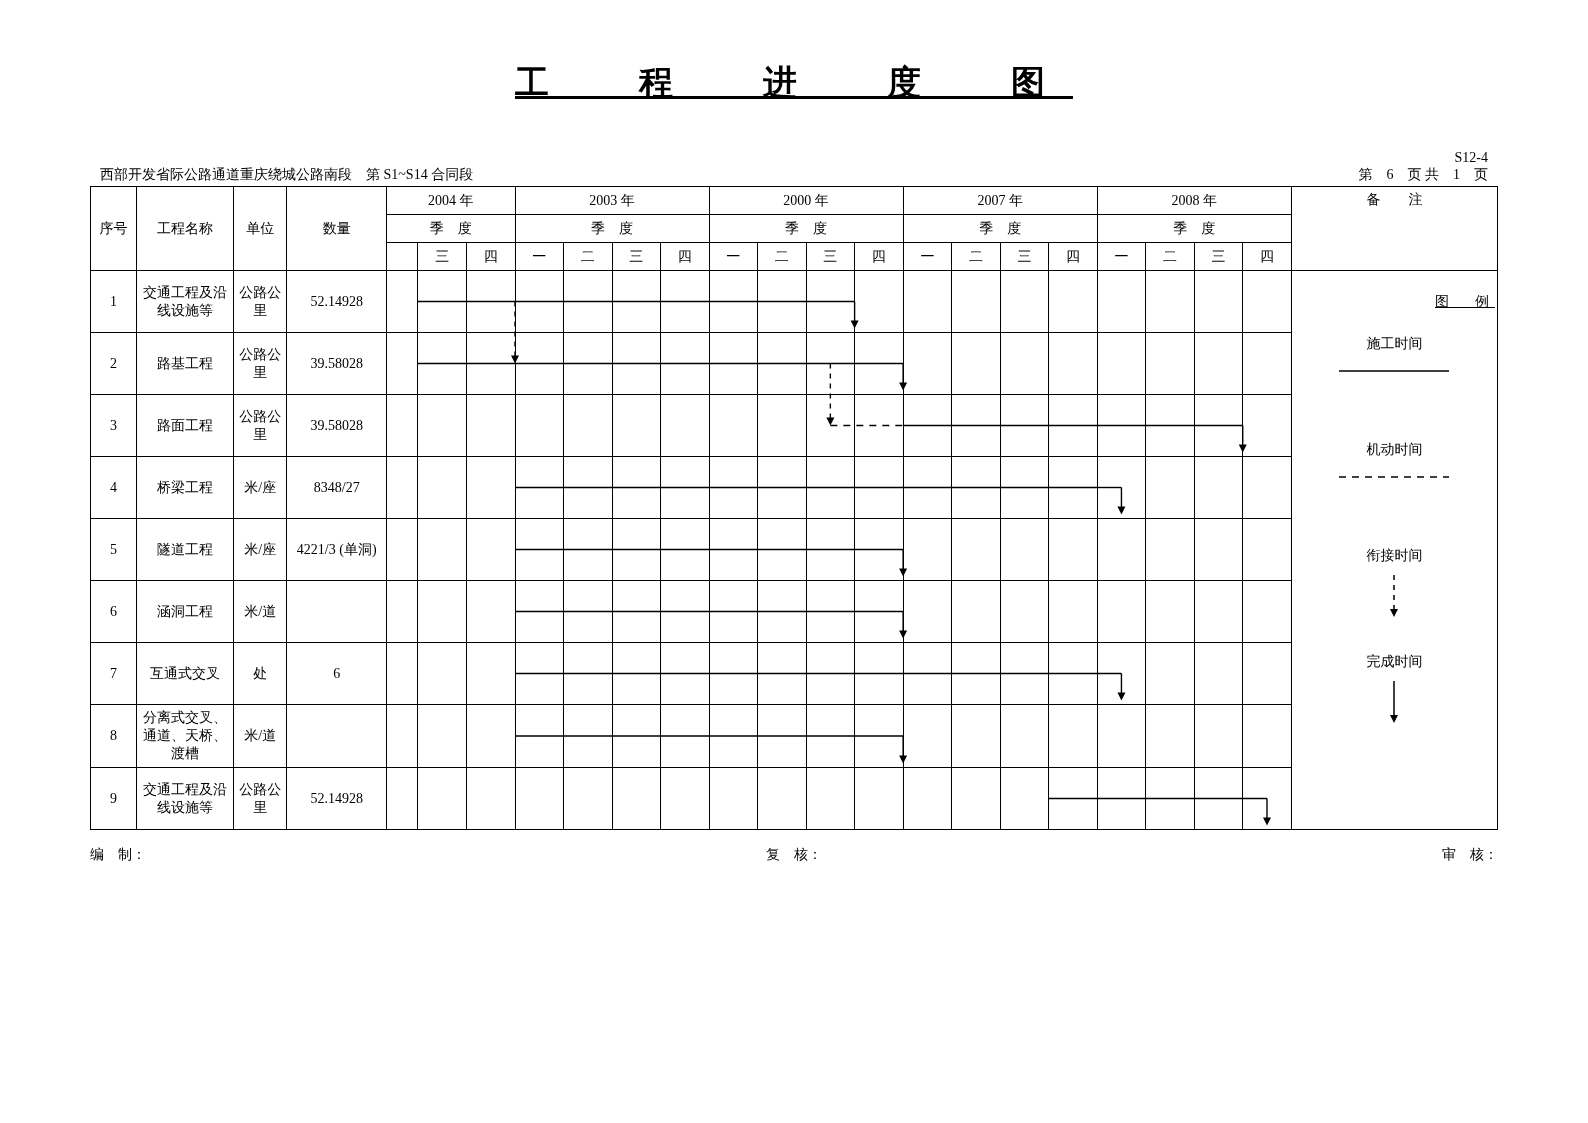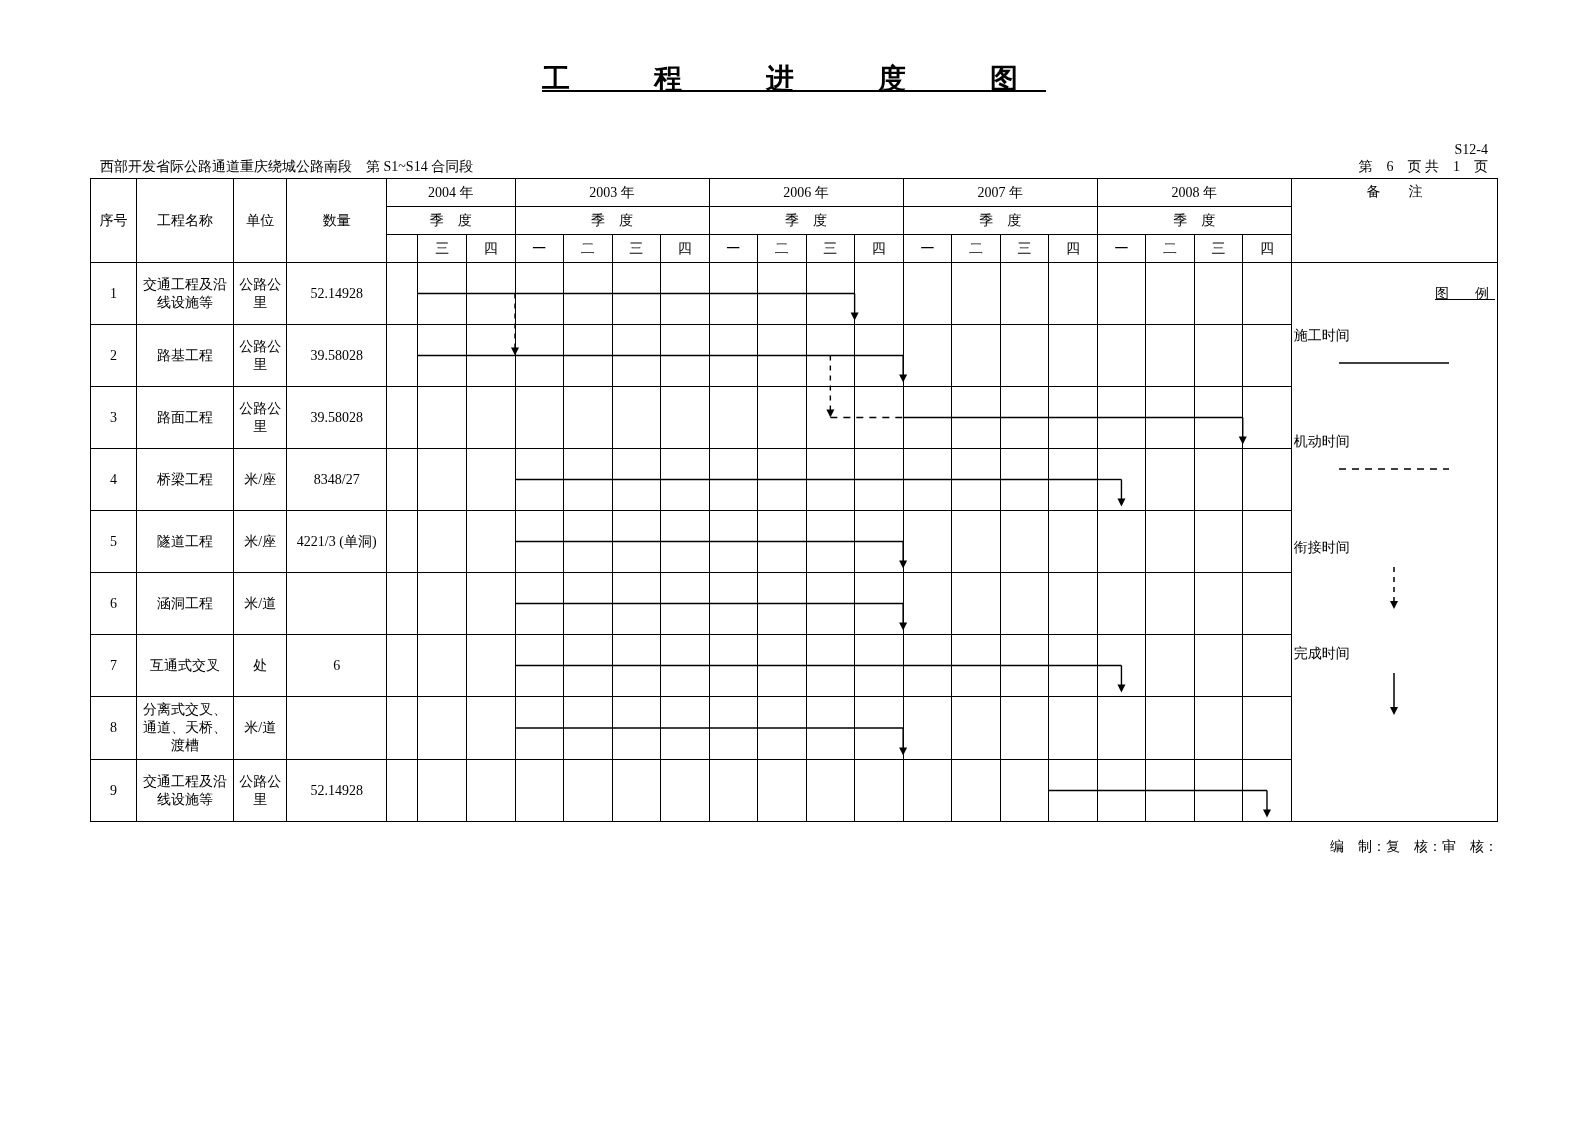--- a/index.html
+++ b/index.html
@@ -6,21 +6,21 @@
     body {
       background: #fff;
       font-family: "SimSun", "宋体", serif;
       font-size: 14px;
       color: #000;
       padding: 60px 90px 30px 90px;
       width: 1588px;
     }
     .title {
       text-align: center;
-      font-size: 28px;
+      font-size: 34px;
       letter-spacing: 28px;
       font-weight: bold;
       text-decoration: underline;
       margin-bottom: 18px;
       font-family: Liberation Serif, serif;
     }
     .meta {
       display: flex;
       justify-content: space-between;
       align-items: flex-end;
@@ -58,28 +58,28 @@
       vertical-align: top !important;
     }
     .legend-title {
       text-decoration: underline;
       letter-spacing: 6px;
       margin: 18px 0 24px 0;
       display: block;
       text-align: right;
     }
     .legend-row {
-      text-align: left;
+      text-align: center;
       margin-bottom: 8px;
       margin-top: 16px;
     }
     .legend-line { height: 60px; position: relative; margin-bottom: 20px;}
     .footer {
       display: flex;
-      justify-content: flex-end;
+      justify-content: space-between;
       margin-top: 16px;
       font-size: 14px;
     }
     svg { display: block; }
   </style>
 </head>
 <body>
 
 <div class="title">工　程　进　度　图</div>
 
@@ -120,21 +120,21 @@
     <col class="col-notes">
   </colgroup>
   <thead>
     <tr>
       <th rowspan="3">序号</th>
       <th rowspan="3">工程名称</th>
       <th rowspan="3">单位</th>
       <th rowspan="3">数量</th>
       <th colspan="3">2004 年</th>
       <th colspan="4">2003 年</th>
-      <th colspan="4">2006 年</th>
+      <th colspan="4">2000 年</th>
       <th colspan="4">2007 年</th>
       <th colspan="4">2008 年</th>
       <th rowspan="3" class="notes-cell">备　　注</th>
     </tr>
     <tr>
       <th colspan="3">季　度</th>
       <th colspan="4">季　度</th>
       <th colspan="4">季　度</th>
       <th colspan="4">季　度</th>
       <th colspan="4">季　度</th>

